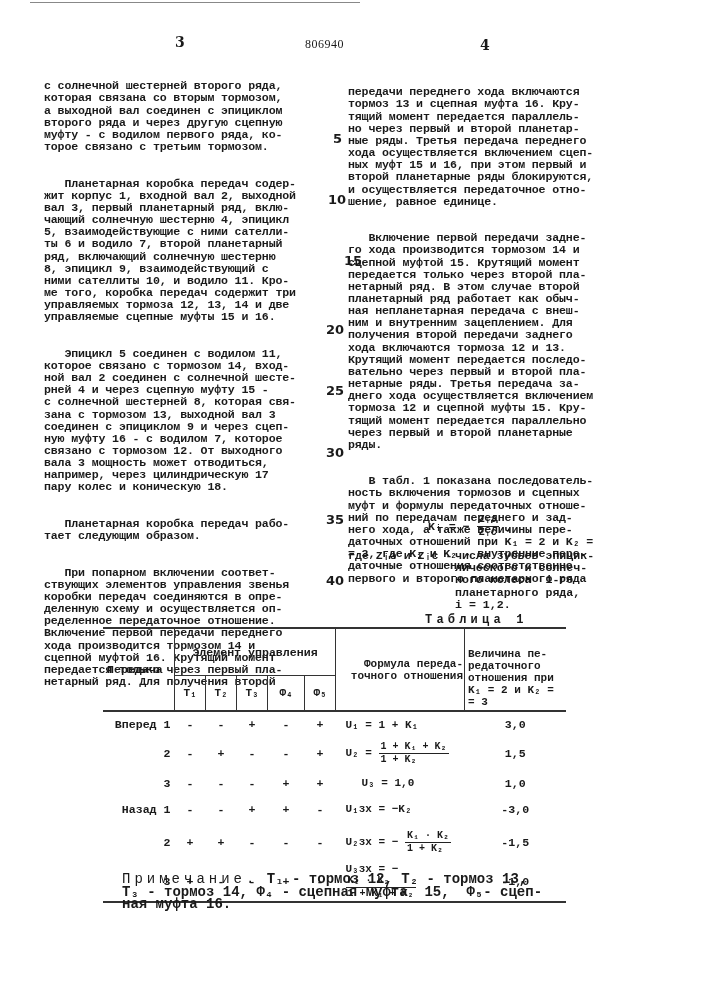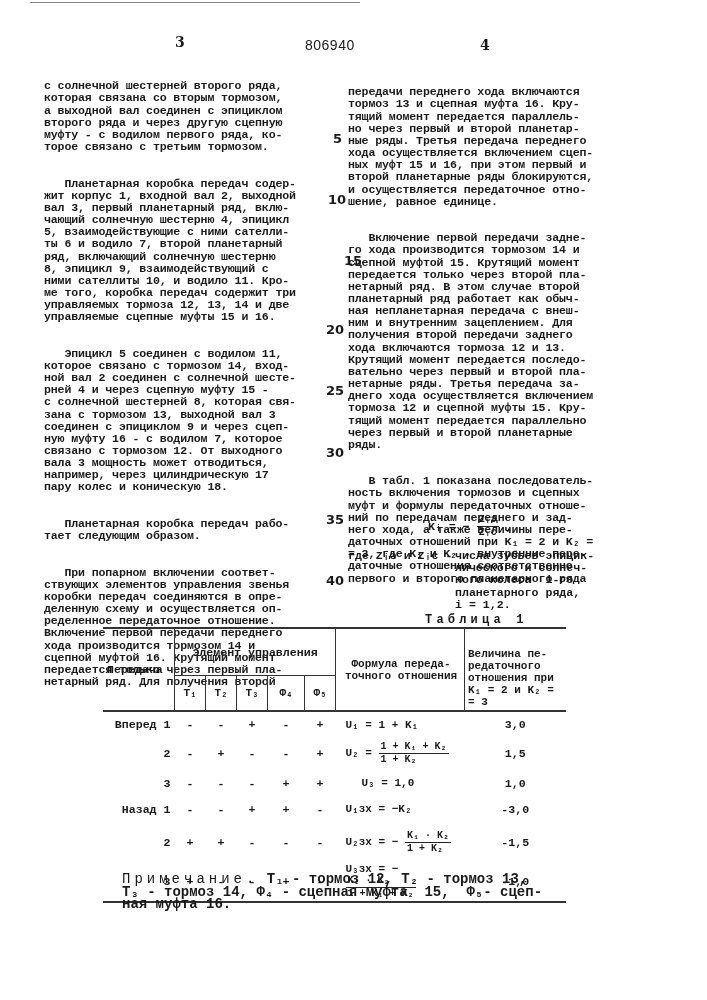--- a/index.html
+++ b/index.html
@@ -3,21 +3,21 @@
 <meta charset="utf-8">
 <style>
   html, body { margin: 0; padding: 0; background: #ffffff; }
   body {
     width: 707px; height: 1000px; position: relative; overflow: hidden;
     font-family: "Liberation Mono", "DejaVu Sans Mono", monospace;
     color: #1a1a1a;
   }
   .topline { position: absolute; left: 30px; top: 2px; width: 330px; height: 1px; background: #888; }
   .page-num { position: absolute; font-family: "DejaVu Serif", serif; font-weight: bold; font-size: 14px; }
-  .patent-num { position: absolute; font-family: Liberation Sans, sans-serif; font-size: 14px; letter-spacing: 0.5px; }
+  .patent-num { position: absolute; font-family: Liberation Serif, serif; font-size: 12px; letter-spacing: 0.5px; }
   .col {
     position: absolute; font-size: 11.6px; line-height: 12.15px; font-weight: bold;
     white-space: pre; letter-spacing: -0.15px;
   }
   .col .p { display: block; }
   .linenum { position: absolute; font-family: "DejaVu Sans", sans-serif; font-weight: bold; font-size: 13px; }
   .formula-block { position: absolute; font-size: 11.6px; font-weight: bold; }
   .frac { display: inline-flex; flex-direction: column; vertical-align: middle; font-size: 10px; line-height: 12px; }
   .frac .num { border-bottom: 1px solid #222; padding: 0 2px; }
   .frac .den { padding: 0 2px; }
@@ -29,21 +29,21 @@
   }
   table.gear th { font-weight: bold; vertical-align: middle; }
   table.gear thead th { border-left: 1px solid #333; border-right: 1px solid #333; }
   table.gear thead tr:first-child th { border-top: 2px solid #333; }
   table.gear thead { border-bottom: 2px solid #333; }
   table.gear tbody tr:last-child td { border-bottom: 2px solid #333; }
   table.gear th.first { border-left: none; text-align: left; padding-left: 4px; width: 66px; }
   table.gear th.last { border-right: none; text-align: left; width: 98px; font-size: 11px; line-height: 12px; padding: 19px 0 2px 3px; }
   table.gear th.elem { height: 34px; border-bottom: 1px solid #333; }
   table.gear th.sub { width: 28px; height: 24px; font-size: 11px; }
-  table.gear th.formula-h { width: 124px; text-align: center; padding-left: 3px; font-size: 11px; line-height: 12px; }
+  table.gear th.formula-h { width: 124px; text-align: right; padding-left: 3px; font-size: 11px; line-height: 12px; }
   table.gear td { text-align: center; }
   table.gear td.gear-name { text-align: right; padding-right: 4px; }
   table.gear td.val { text-align: center; }
   table.gear td.fml { text-align: left; padding-left: 10px; font-size: 11px; }
   table.gear tbody tr { height: 33px; }
   table.gear tbody tr.short { height: 26px; }
   .note { position: absolute; left: 122px; top: 873px; font-size: 14px; line-height: 12.5px; font-weight: bold; white-space: pre; }
   .note .spaced { letter-spacing: 4px; font-weight: normal; }
 </style>
 </head>

